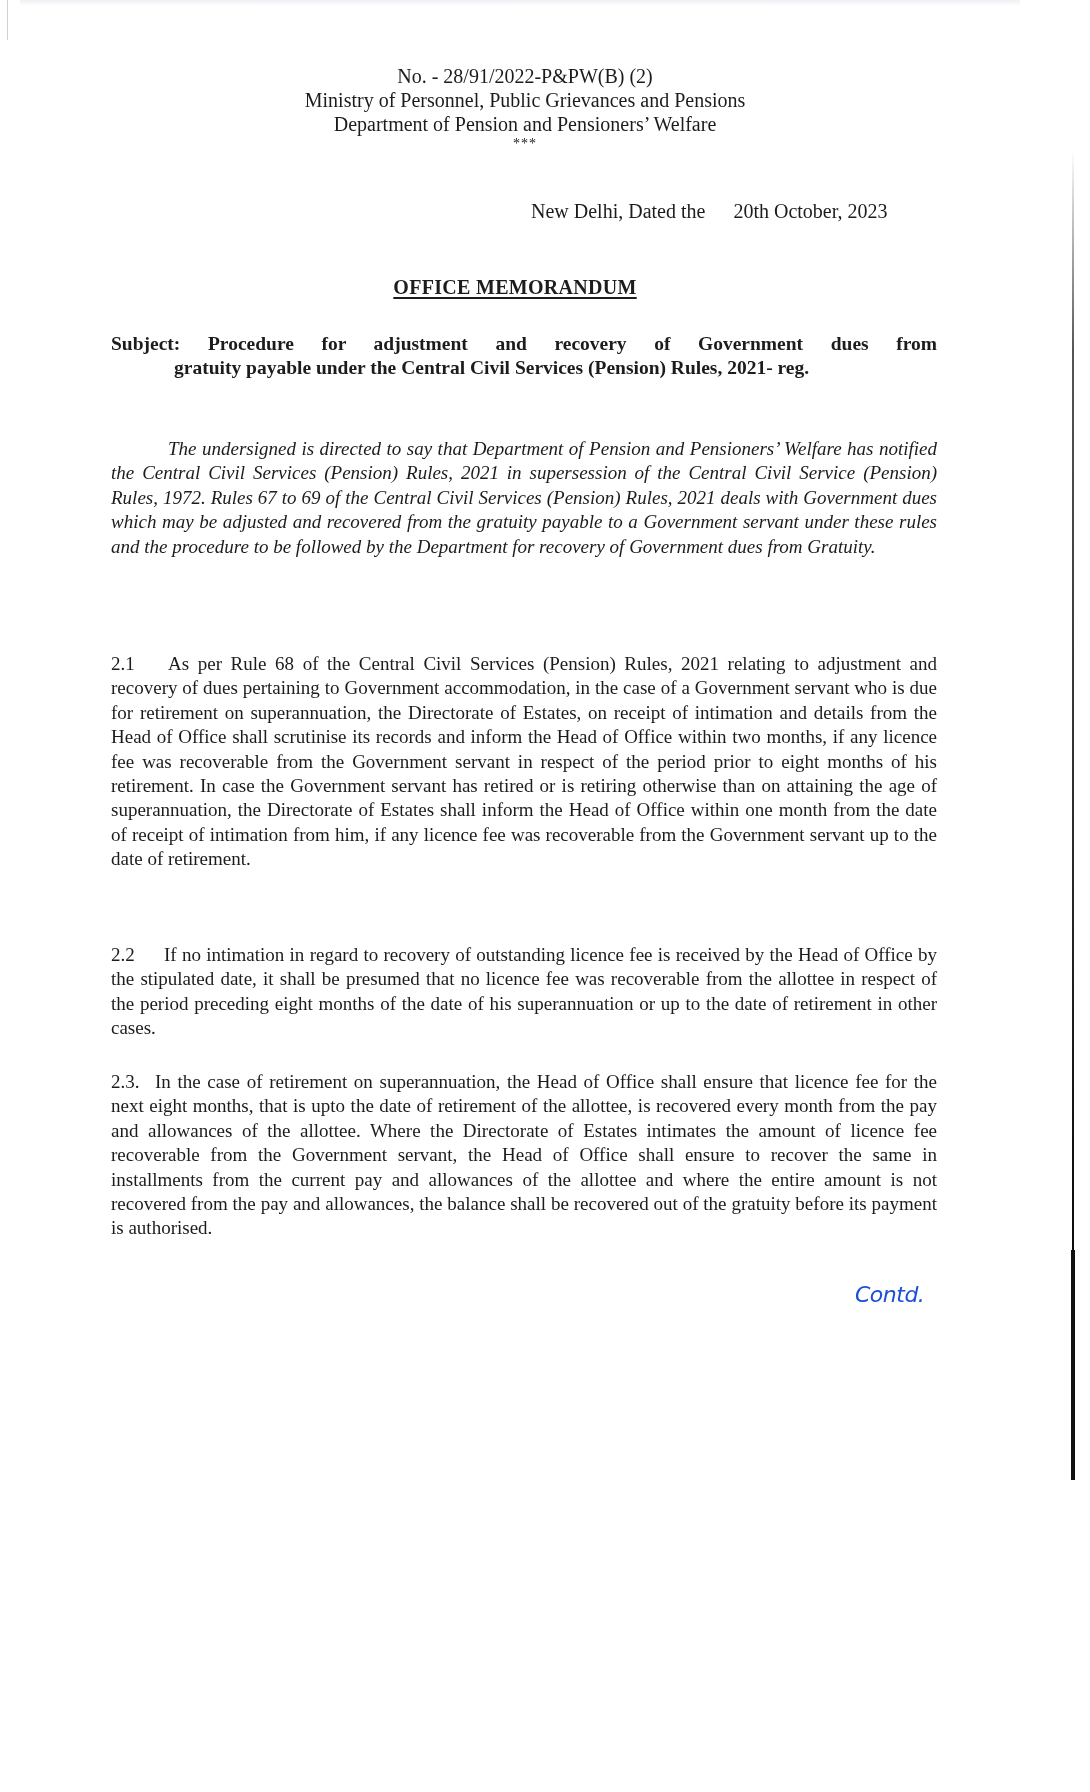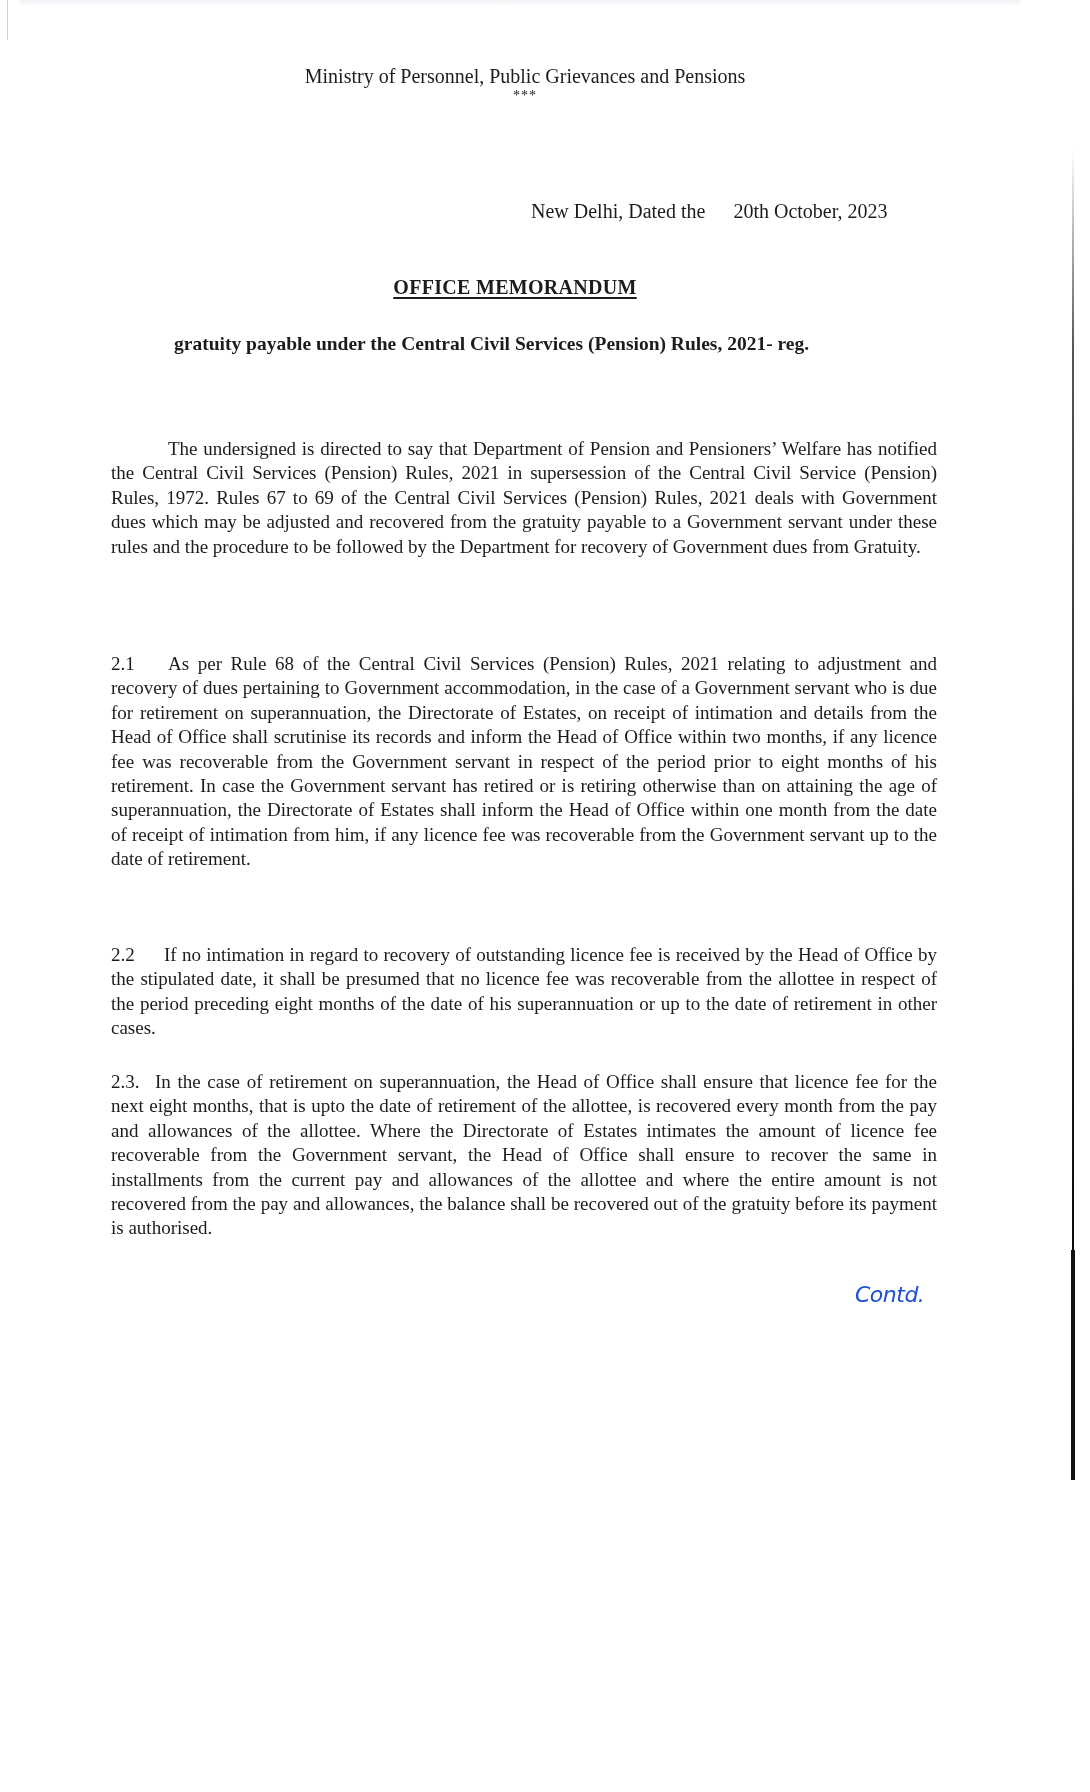--- a/index.html
+++ b/index.html
@@ -88,21 +88,21 @@
     .subject .s-line2 { display: block; padding-left: 63px; white-space: nowrap; }
     .para {
       position: absolute;
       left: 111px;
       width: 826px;
       font-size: 19px;
       line-height: 24.4px;
       text-align: justify;
     }
     .para .num { display: inline-block; }
-    .p1 { top: 437px; text-indent: 57px; }
+    .p1 { top: 437px; text-indent: 57px; font-style: italic; }
     .p21 { top: 652px; }
     .p21 .num { width: 57px; }
     .p22 { top: 943px; }
     .p22 .num { width: 53px; }
     .p23 { top: 1070px; }
     .p23 .num { width: 44px; }
     .contd {
       position: absolute;
       left: 855px; top: 1282px;
       font-family: "DejaVu Sans", sans-serif;
@@ -114,31 +114,34 @@
   </style>
 </head>
 <body>
 
 <div class="top-smudge"></div>
 <div class="left-edge"></div>
 <div class="right-border"></div>
 <div class="right-border-thick"></div>
 
 <div class="header">
+  <div>No. - 28/91/2022-P&amp;PW(B) (2)</div>
   <div>Ministry of Personnel, Public Grievances and Pensions</div>
+  <div>Department of Pension and Pensioners’ Welfare</div>
   <div class="stars">***</div>
 </div>
 
 <div class="address">
   <div class="line2"><span>New Delhi, Dated the</span><span class="date-gap"></span><span>20th  October, 2023</span></div>
 </div>
 
 <div class="om-title">OFFICE MEMORANDUM</div>
 
 <div class="subject">
+  <span class="s-line1">Subject: Procedure for adjustment and recovery of Government dues from</span>
   <span class="s-line2">gratuity  payable under the Central Civil Services (Pension) Rules, 2021- reg.</span>
 </div>
 
 <div class="para p1">
   <span>The undersigned is directed to say that Department of Pension  and Pensioners’ Welfare  has notified the Central Civil Services (Pension) Rules, 2021 in supersession  of the Central Civil Service (Pension) Rules, 1972. Rules 67 to 69 of the Central Civil Services (Pension) Rules, 2021 deals with Government dues which may be adjusted and recovered from the gratuity payable to a Government servant under these rules and the procedure to be followed by the Department for recovery of Government dues from Gratuity.</span>
 </div>
 
 <div class="para p21">
   <span class="num">2.1</span><span>As per Rule 68 of the Central Civil Services (Pension) Rules, 2021 relating to adjustment and recovery of dues pertaining to Government accommodation, in the case of a Government servant who is due for retirement on superannuation, the Directorate of Estates, on receipt of intimation and details from the Head of Office shall scrutinise its records and inform the Head of Office within two months, if any licence fee was recoverable from the Government servant in respect of the period prior to eight months of his retirement. In case the Government servant has retired or is retiring otherwise than on attaining the age of superannuation, the Directorate of Estates shall inform the Head of Office within one month from the date of receipt of intimation from him, if any licence fee was recoverable from the Government servant up to the date of retirement.</span>
 </div>

